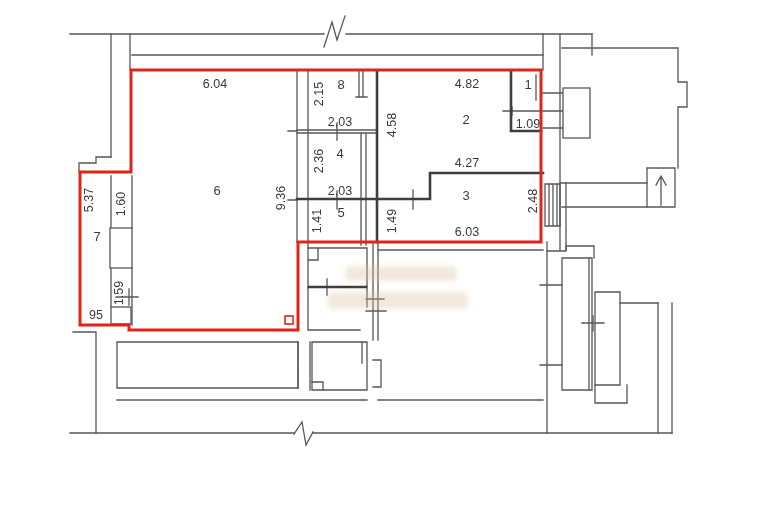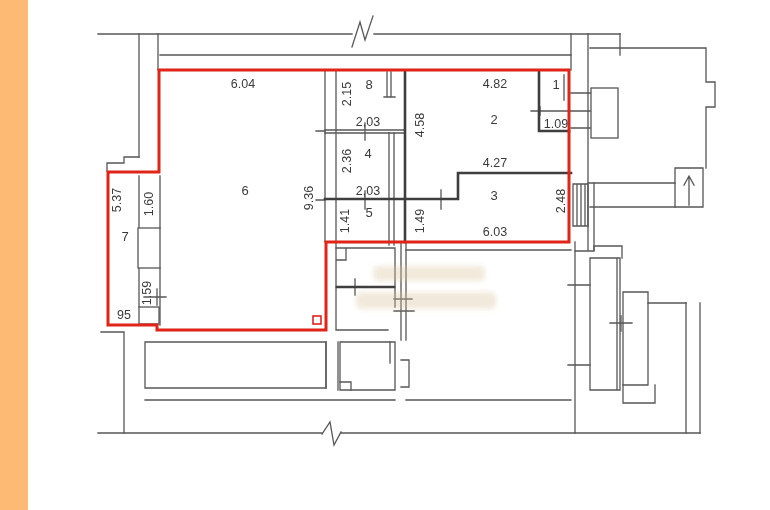--- a/index.html
+++ b/index.html
@@ -9,21 +9,20 @@
     width: 770px;
     height: 510px;
     overflow: hidden;
     font-family: "Liberation Sans", sans-serif;
   }
   #plan-wrap {
     width: 671px;
     height: 510px;
     position: relative;
     background: #fdba74;
-    padding-left: 28px;
   }
   svg text {
     font-family: "Liberation Sans", sans-serif;
   }
   .dim-label { font-size: 12.5px; }
   .room-label { font-size: 13px; }
 </style>
 </head>
 <body>
 

